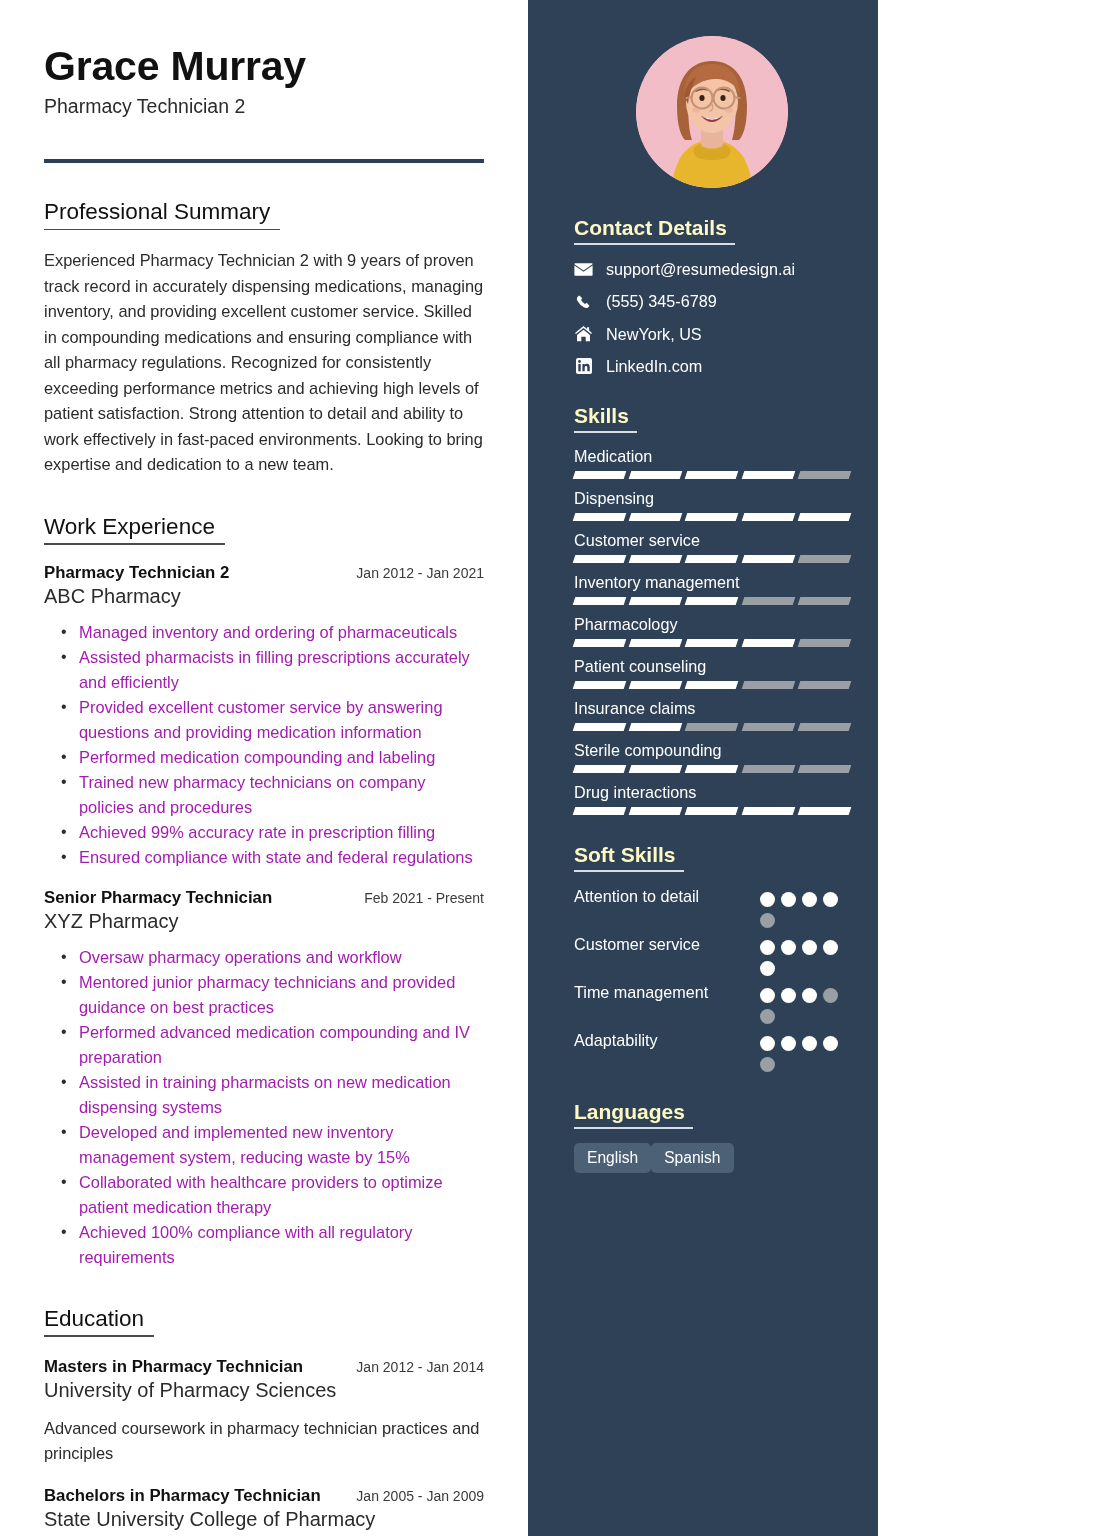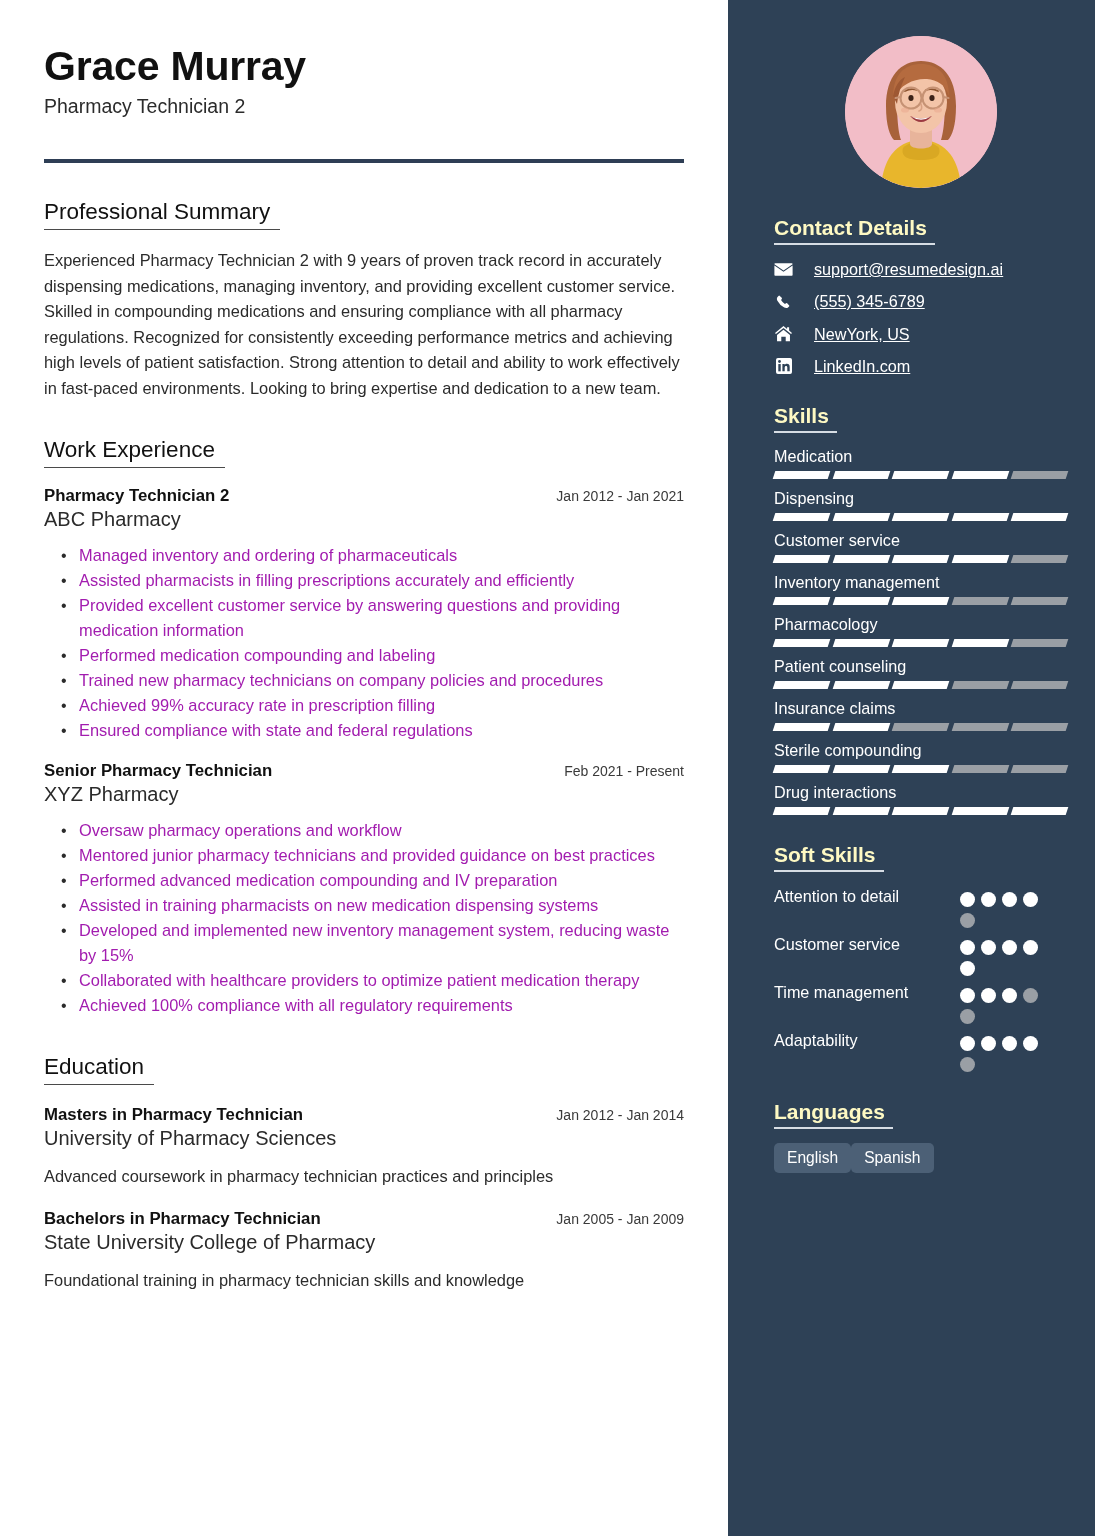--- a/index.html
+++ b/index.html
@@ -6,21 +6,21 @@
 
   html, body {
     width: 1095px;
     height: 1536px;
     background: #ffffff;
     font-family: "Liberation Sans", sans-serif;
   }
 
   .page {
     position: relative;
-    width: 1095px;
+    width: 878px;
     height: 1536px;
     background: #ffffff;
     display: flex;
     overflow: hidden;
   }
 
   
   .main-col {
     width: 728px;
     height: 100%;
@@ -173,23 +173,22 @@
     left: 0; bottom: 0;
     width: calc(100% + 8px);
     height: 1.6px;
     background: #d7dde4;
   }
 
   .contact-list { list-style: none; }
   .contact-item {
     display: flex;
     align-items: center;
-    gap: 21px;
+    gap: 13px;
     margin-bottom: 12px;
-    text-decoration: underline;
   }
   .contact-icon {
     width: 19px;
     height: 19px;
     flex-shrink: 0;
     display: flex;
     align-items: center;
     justify-content: center;
   }
   .contact-icon svg { fill: #ffffff; display: block; }

